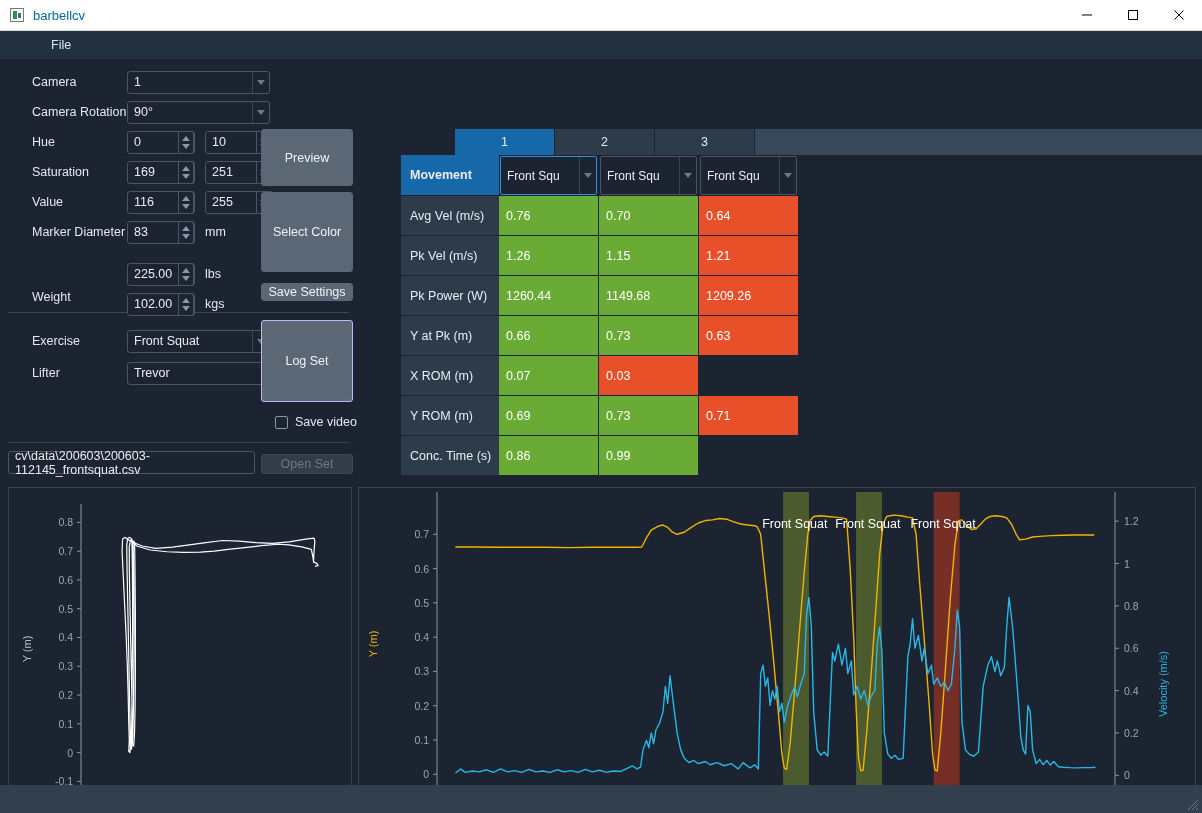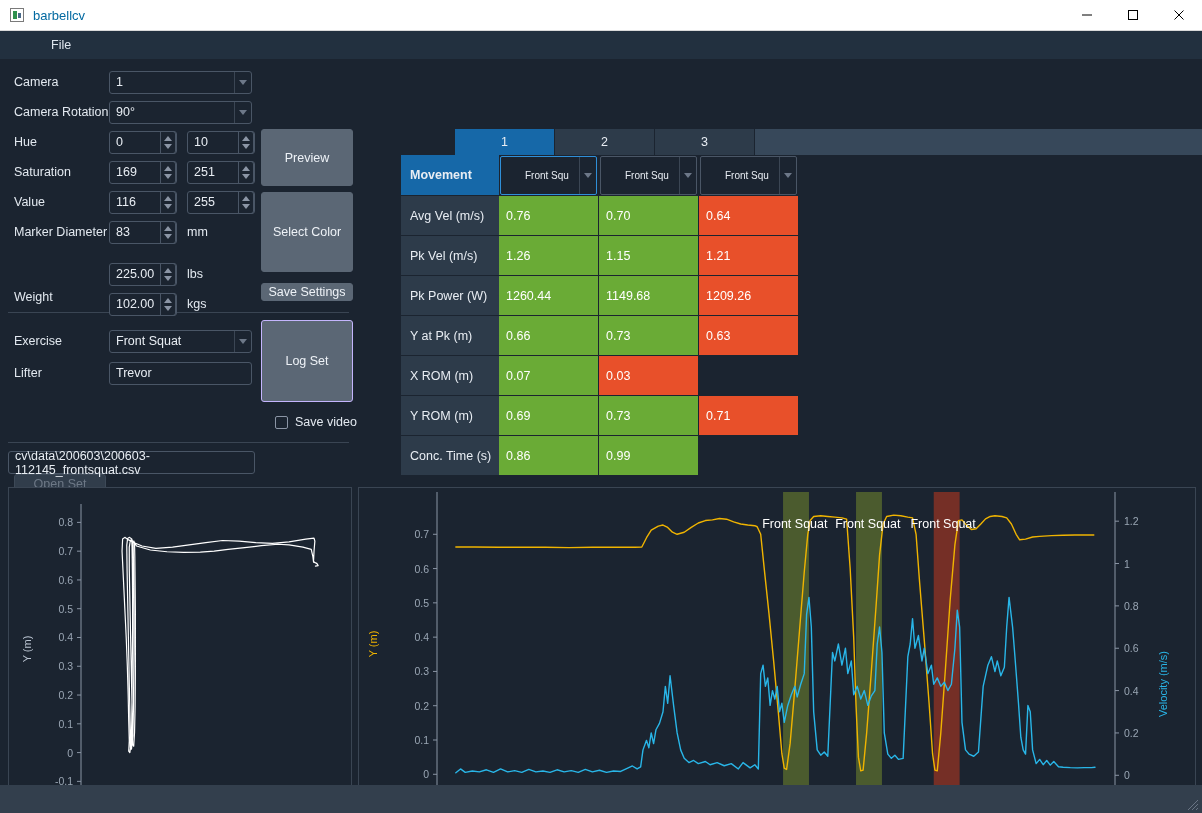--- a/index.html
+++ b/index.html
@@ -29,21 +29,21 @@
   }
   .winbtn svg { display: block; }
   
   #menubar { height: 28px; background: #22303f; display: flex; align-items: center; padding-left: 36px; }
   #menubar .mi { font-size: 12.5px; color: #dfe6ee; padding: 4px 10px; margin-left: 5px; }
   
   #body { height: 754px; background: #1b2430; position: relative; }
   
   #controls {
     position: absolute; left: 0; top: 0; width: 357px; height: 356px;
-    padding: 8px 6px 0 6px;
+    padding: 8px 6px 0 24px;
   }
   .row { display: flex; align-items: center; height: 30px; }
   .lbl { font-size: 12.5px; color: #e3e9f0; width: 103px; padding-left: 8px; }
   .field {
     height: 23px; background: #1b2430; border: 1px solid #4a5666; border-radius: 3px;
     display: flex; align-items: center; color: #e8edf3; font-size: 12.5px;
     padding-left: 6px; position: relative;
   }
   .wide { width: 143px; }
   .narrow { width: 68px; }
@@ -71,21 +71,21 @@
   #btn-preview { position: absolute; left: 261px; top: 70px; width: 92px; height: 57px; }
   #btn-select-color { position: absolute; left: 261px; top: 133px; width: 92px; height: 80px; }
   #btn-save-settings { position: absolute; left: 261px; top: 224px; width: 92px; height: 18px; }
   #btn-log-set { position: absolute; left: 261px; top: 261px; width: 92px; height: 82px; }
   .divider { position: absolute; left: 8px; width: 341px; height: 1px; background: #3a4553; }
   #div1 { top: 253px; }
   #div2 { top: 383px; }
   #checkrow { position: absolute; left: 268px; top: 356px; display: flex; align-items: center; }
   .cbx { width: 13px; height: 13px; border: 1px solid #8b95a5; background: #1b2430; border-radius: 2px; }
   #checkrow span { font-size: 12.5px; color: #e3e9f0; margin-left: 7px; }
-  #pathrow { position: absolute; left: 8px; top: 392px; display: flex; align-items: flex-start; flex-direction: column; }
+  #pathrow { position: absolute; left: 8px; top: 392px; display: flex; align-items: flex-end; }
   #path-field { width: 247px; height: 23px; }
   #btn-open-set { width: 92px; height: 20px; margin-left: 6px; }
   
   #table { position: absolute; left: 357px; top: 70px; width: 845px; height: 354px; background: #1b2430; }
   #colhdr { display: flex; height: 26px; }
   .ch { font-size: 12.5px; color: #e8edf3; display:flex; align-items:center; justify-content:center;
         background: #2d3b4a; border-right: 1px solid #1b2430; }
   .ch.corner { background: #1b2430; width: 98px; }
   .ch.sel { background: #1668a8; }
   .ch.filler { flex: 1; background: #37485a; border-right: none; }
@@ -93,22 +93,22 @@
   .rl { width: 98px; font-size: 12.5px; color: #e8edf3; display: flex; align-items: center;
         padding-left: 9px; background: #2d3b4a; border-bottom: 1px solid #1b2430; }
   .rl.hdr { background: #1668a8; font-weight: bold; }
   .cell { width: 100px; border-bottom: 1px solid #1b2430; border-right: 1px solid #1b2430;
           font-size: 12.5px; color: #ffffff; display: flex; align-items: center; padding-left: 7px; }
   .cell.green { background: #6aab36; }
   .cell.red { background: #e8502a; }
   .cell.blank { background: #1b2430; flex: 1; width: auto; border-right: none; }
   .mcell { width: 100px; border-right: 1px solid #1b2430; padding: 1px; }
   .mbox { height: 100%; background: #1b2430; border: 1px solid #4a5666; border-radius: 2px;
-          position: relative; display: flex; align-items: center; padding-left: 24px;
-          font-size: 10px; color: #e8edf3; text-align: center; }
+          position: relative; display: flex; align-items: center; padding-left: 6px;
+          font-size: 12px; color: #e8edf3; text-align: center; }
   .mbox.focus { border-color: #2f8fd8; }
   
   .panel { position: absolute; background: #1b2430; border: 1px solid #3a4553; }
   #left-chart { left: 8px; top: 428px; width: 344px; height: 352px; }
   #right-chart { left: 358px; top: 428px; width: 838px; height: 352px; }
   .tick { font-size: 10.5px; fill: #9aa6b4; }
   .axlabel { font-size: 11px; }
   
   #statusbar { position: absolute; left: 0; bottom: 0; width: 1202px; height: 28px; background: #333f4d; }
   #grip { position: absolute; right: 3px; bottom: 2px; width: 14px; height: 14px; }

